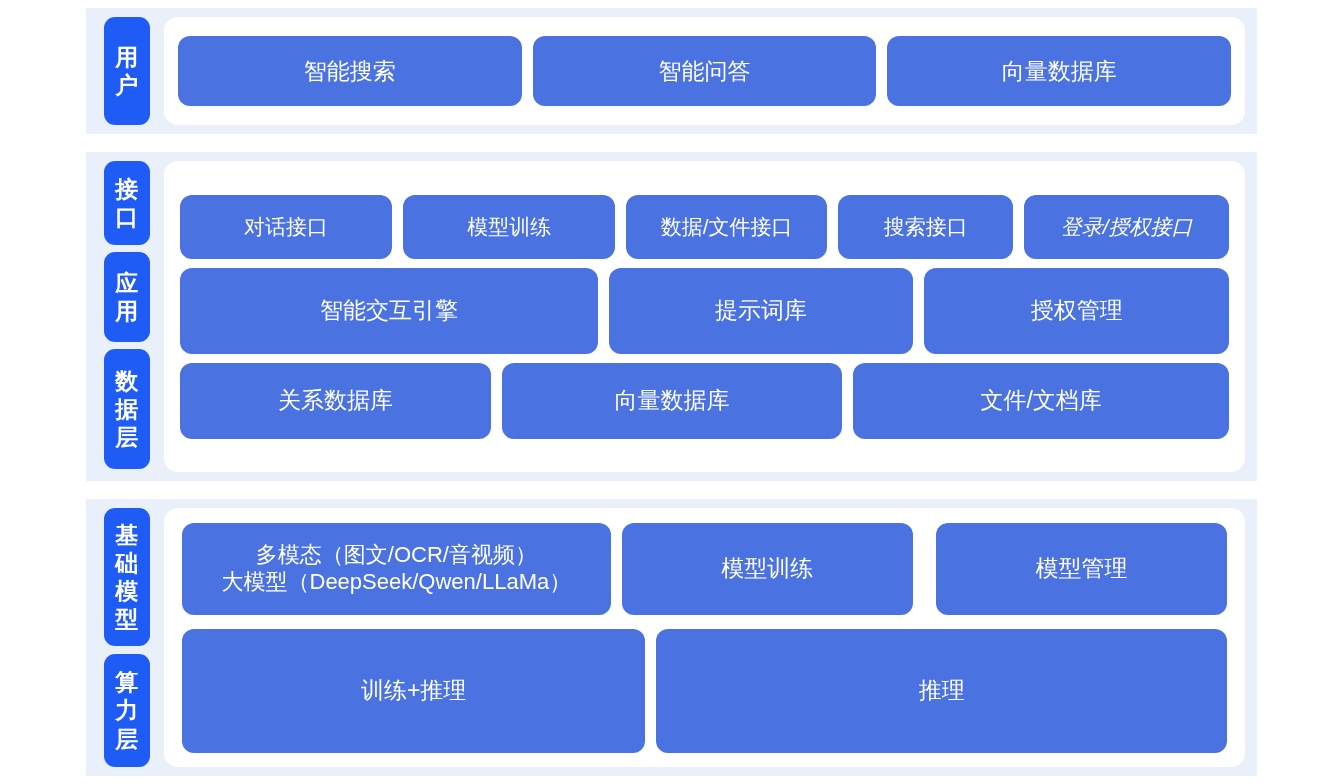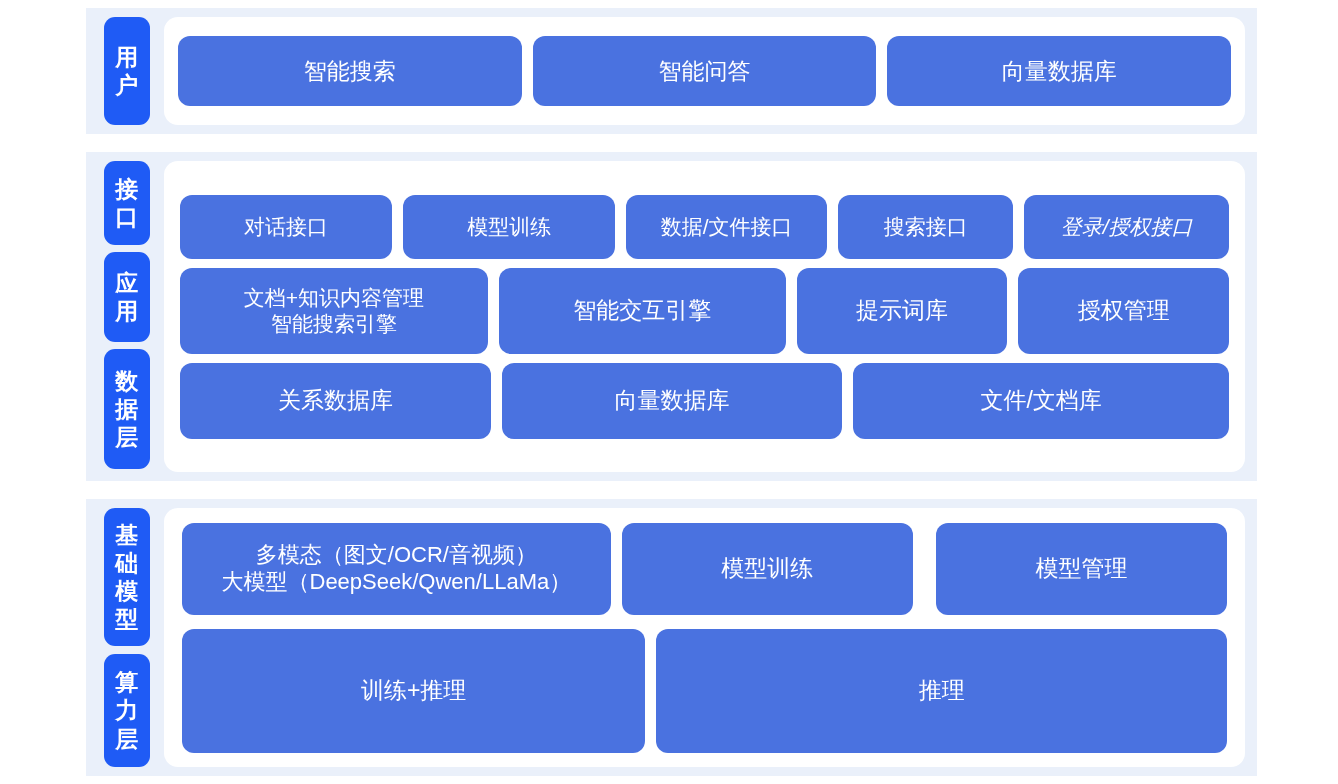--- a/index.html
+++ b/index.html
@@ -208,22 +208,20 @@
 
       <div class="row row-interface">
         <div class="box b0 small">对话接口</div>
         <div class="box b1 small">模型训练</div>
         <div class="box b2 small">数据/文件接口</div>
         <div class="box b3 small">搜索接口</div>
         <div class="box b4 small">登录/授权接口</div>
       </div>
 
       <div class="row row-app">
-        <div class="box b0 small">文档+知识内容管理
-智能搜索引擎</div>
         <div class="box b1">智能交互引擎</div>
         <div class="box b2">提示词库</div>
         <div class="box b3">授权管理</div>
       </div>
 
       <div class="row row-data">
         <div class="box b0">关系数据库</div>
         <div class="box b1">向量数据库</div>
         <div class="box b2">文件/文档库</div>
       </div>

